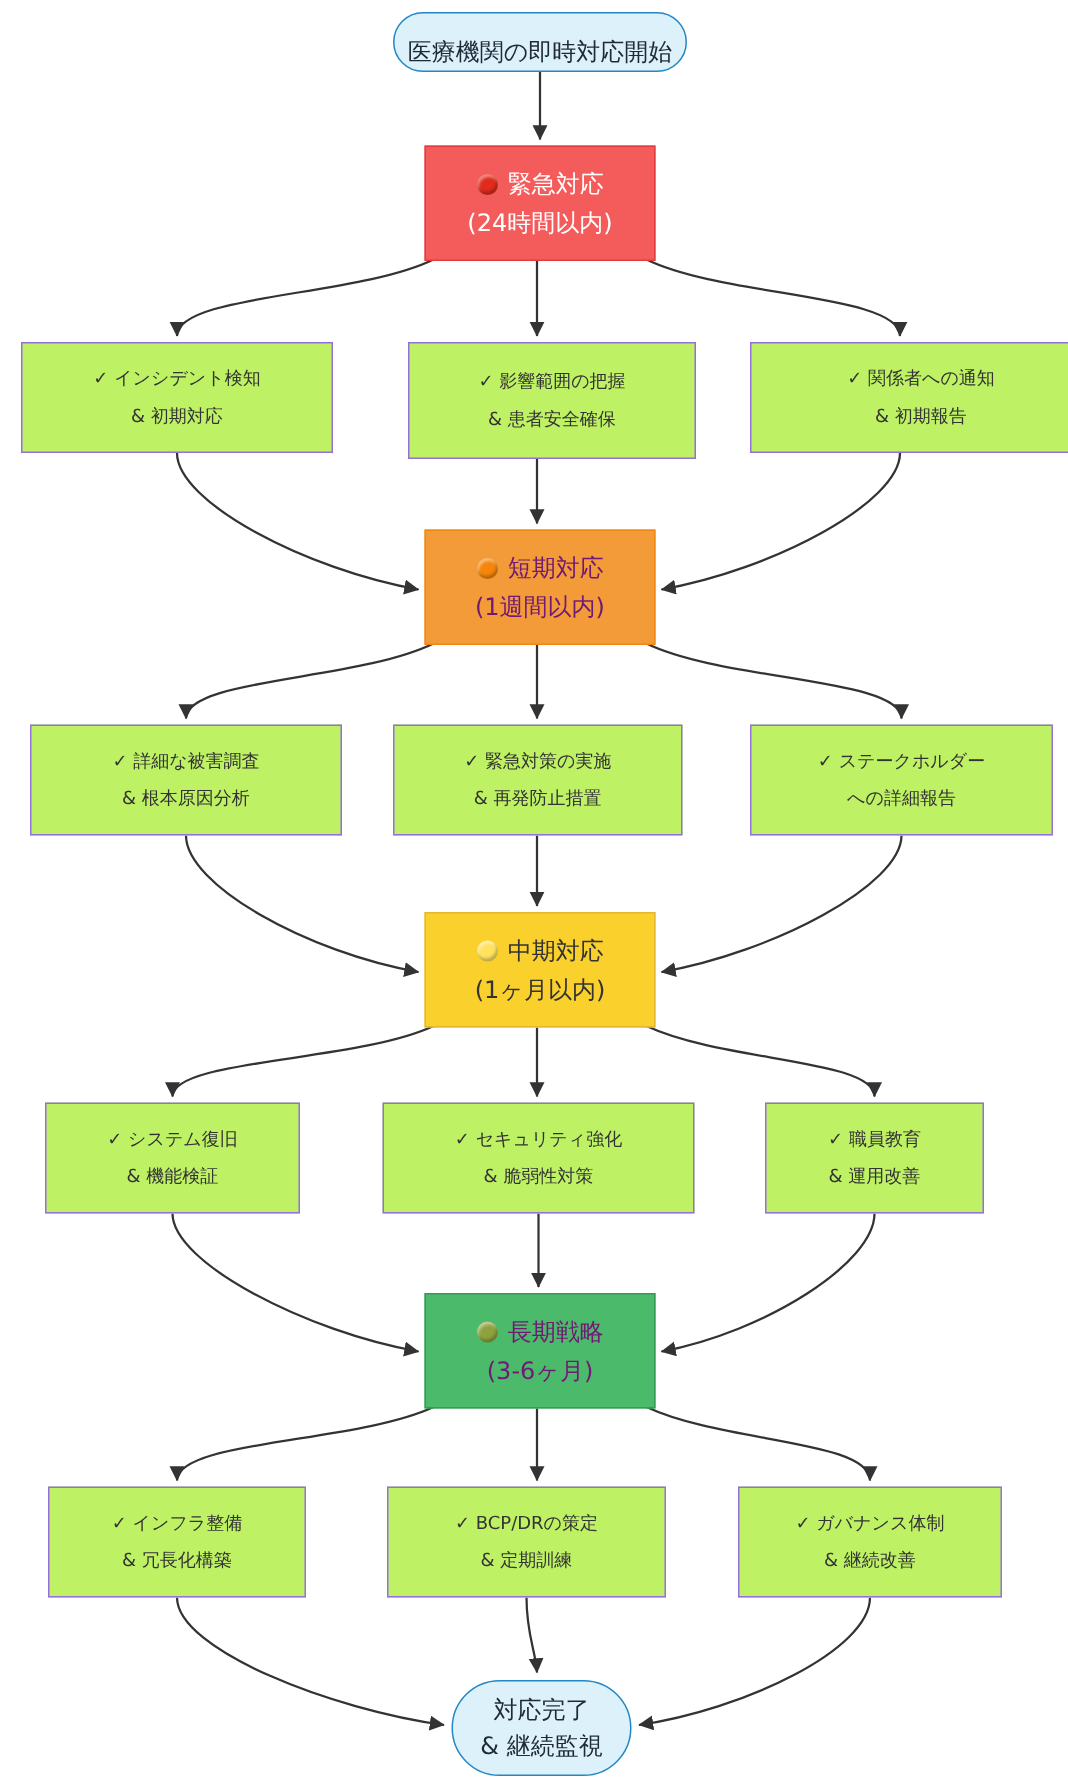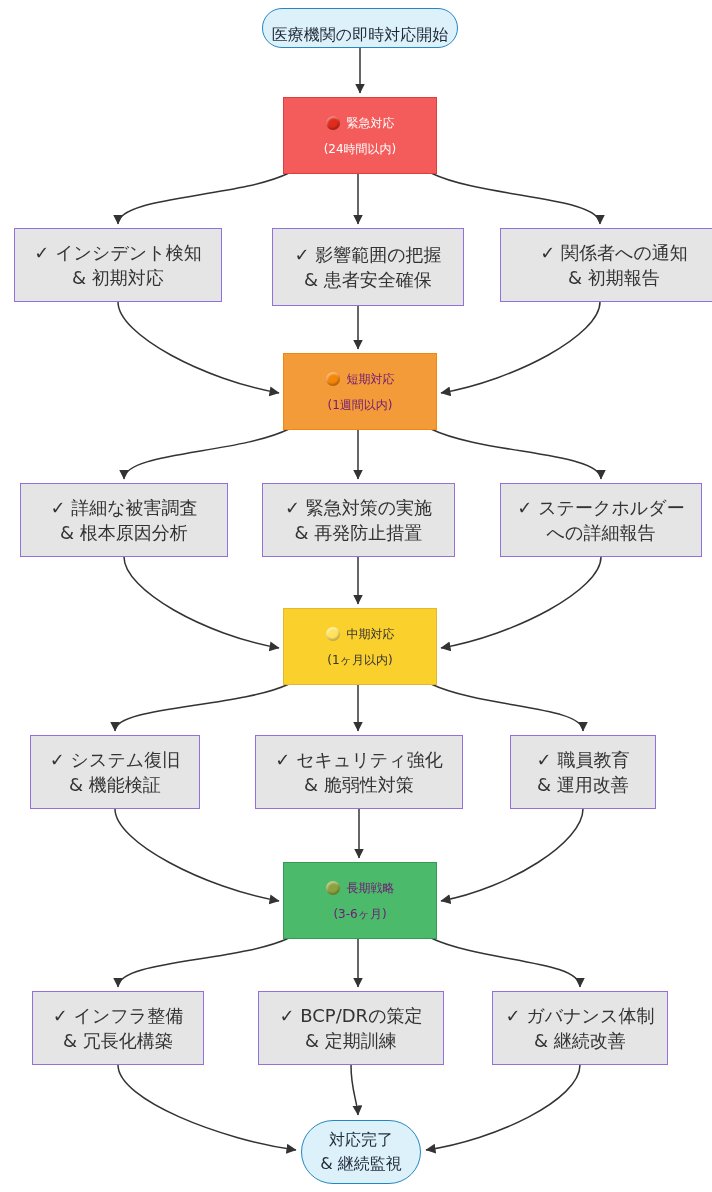--- a/index.html
+++ b/index.html
@@ -23,29 +23,29 @@
   .terminal{
     background:#ddf1fb;
     border:1.7px solid #2287c2;
     color:#1f2937;
     font-size:16px;
     line-height:24px;
   }
   .terminal.start{border-radius:20px;}
   .terminal.end{border-radius:32px;text-align:right;}
   .task{
-    background:#e5e5e5;
+    background:#bef264;
     border:1.5px solid #9370DB;
     color:#333333;
-    font-size:18px;
+    font-size:12px;
     line-height:25px;
   }
   .phase{
     border:1.8px solid;
-    font-size:12px;
+    font-size:16px;
     line-height:26px;
   }
   .phase .phase-line1{display:flex;align-items:center;justify-content:center;gap:7px;}
   .dot{
     display:inline-block;
     width:14px;height:14px;
     border-radius:50%;
     box-shadow:inset -1px -2px 2px rgba(0,0,0,0.25), inset 1px 2px 2px rgba(255,255,255,0.45);
   }
 </style>

